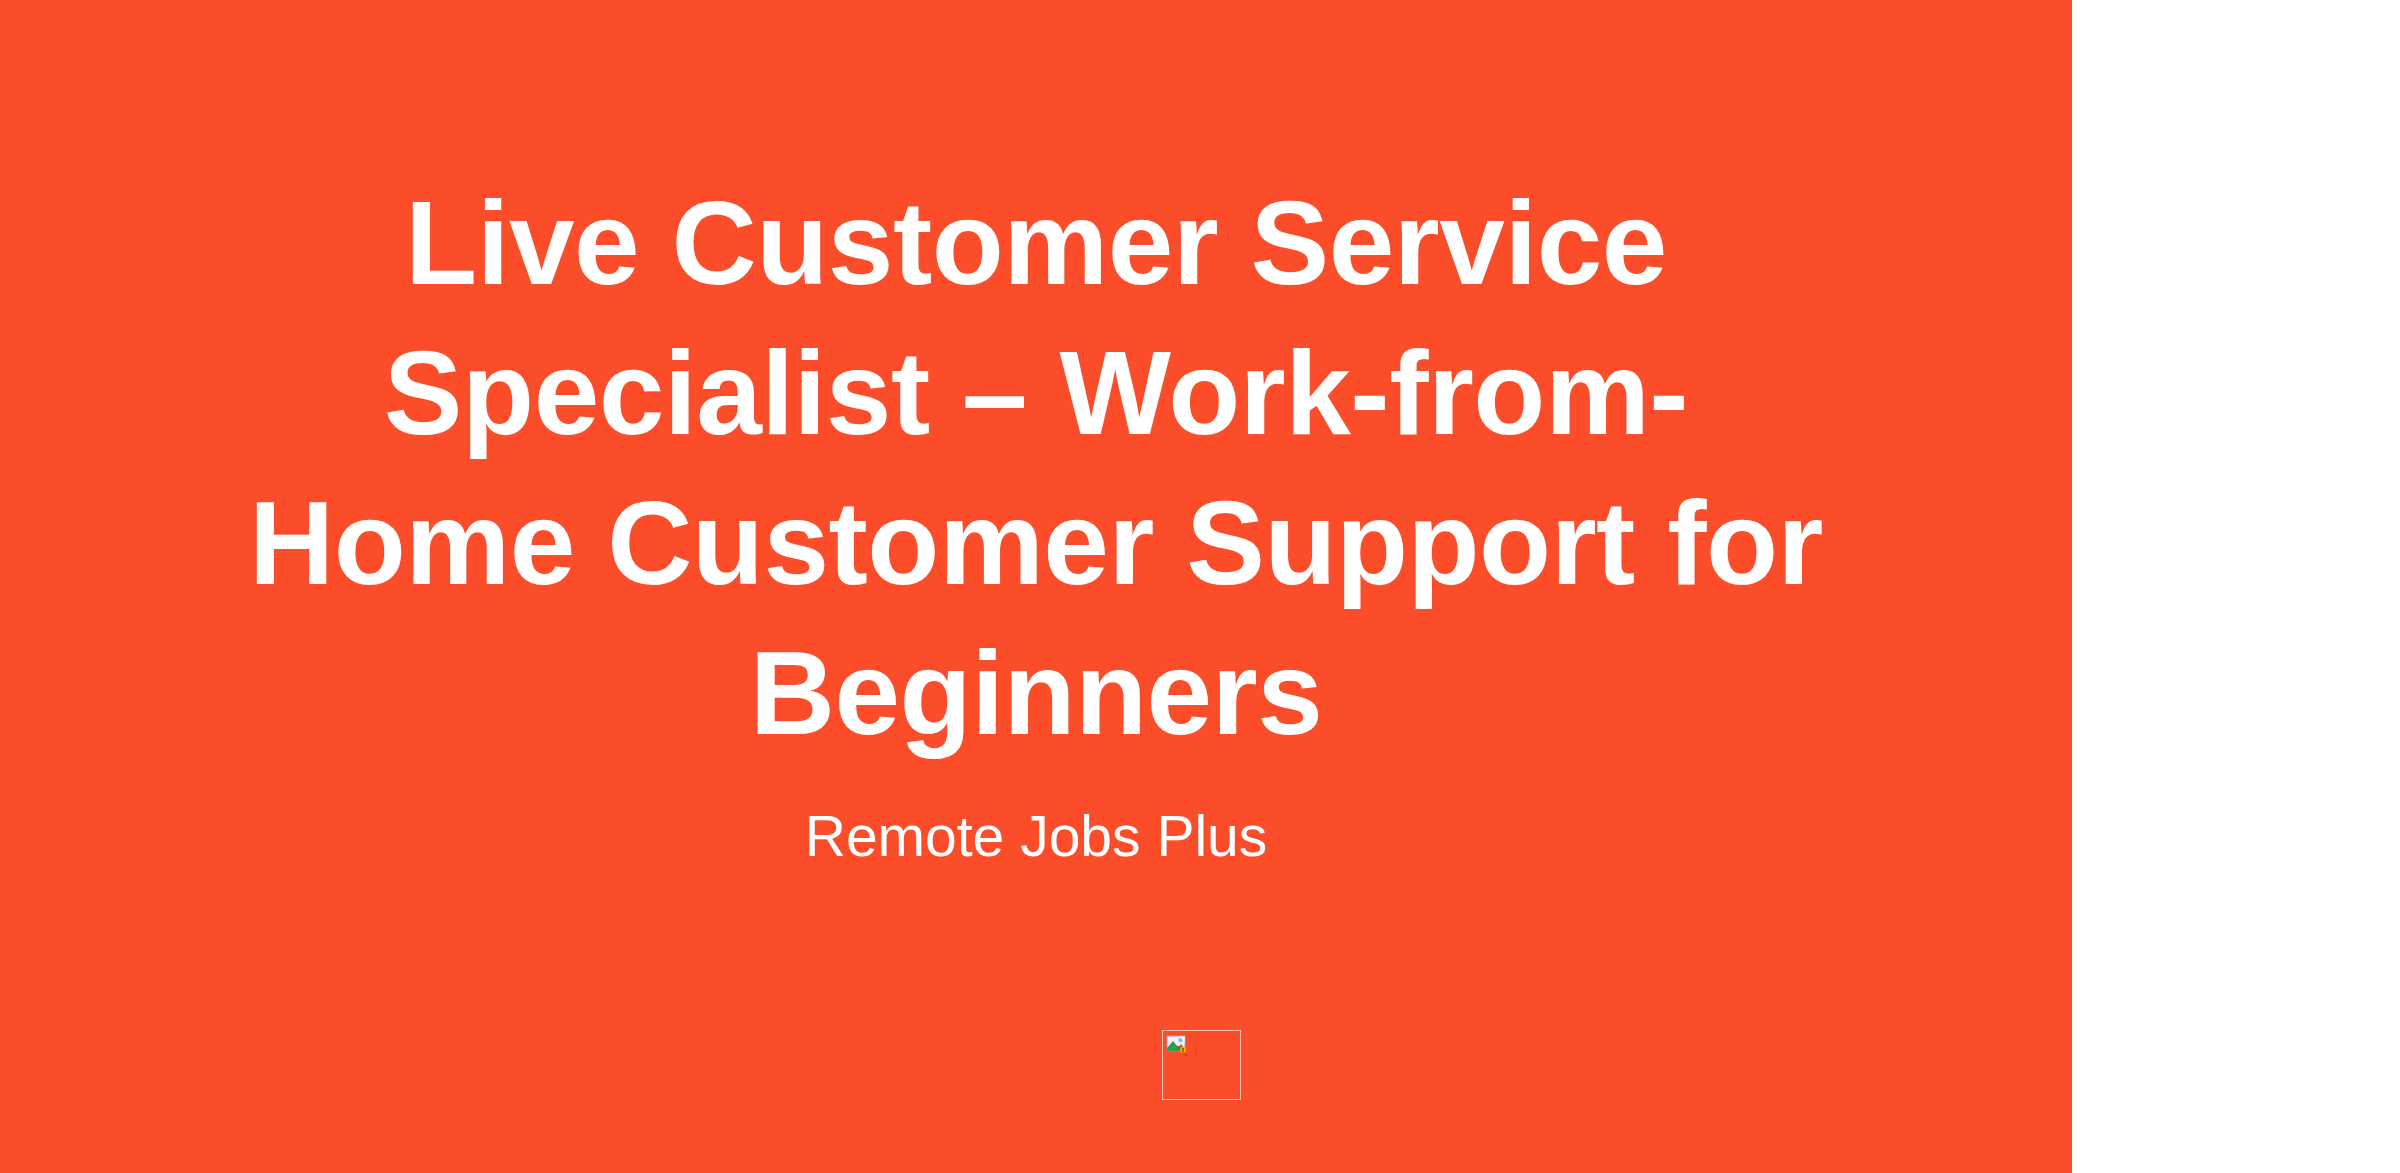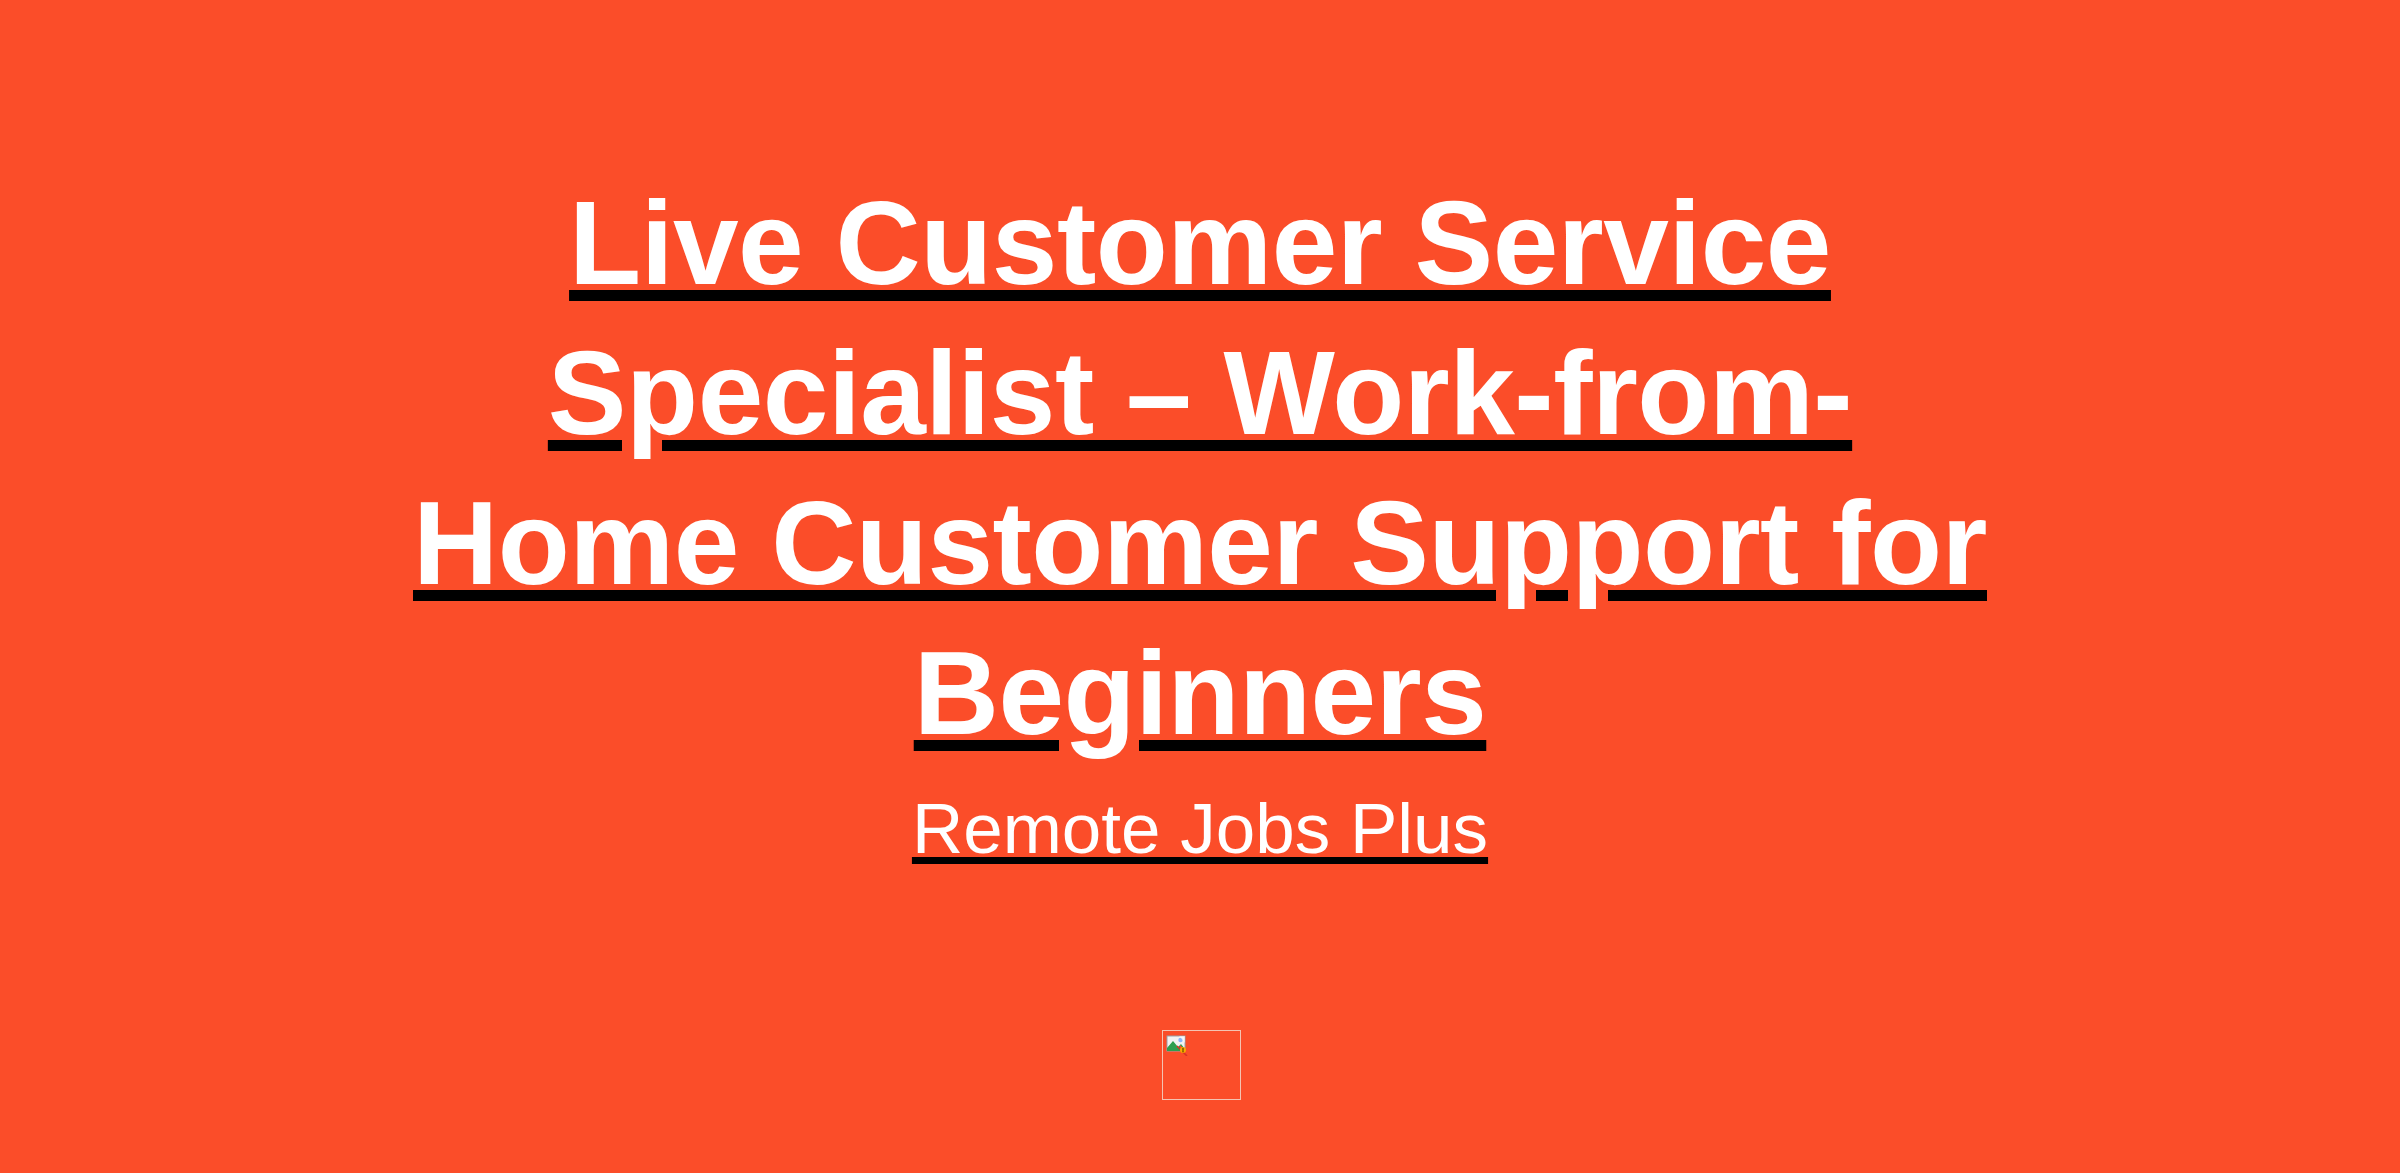--- a/index.html
+++ b/index.html
@@ -10,29 +10,28 @@
 
   body {
     width: 2400px;
     height: 1173px;
     overflow: hidden;
     font-family: "Liberation Sans", sans-serif;
   }
 
   #hero-slide {
     position: relative;
-    width: 2400px;
+    width: 2072px;
     height: 1173px;
     background: #FB4D29;
     display: flex;
     flex-direction: column;
     align-items: center;
     box-sizing: border-box;
     overflow: hidden;
-    text-decoration: underline;
   }
 
   #hero-copy {
     width: 1640px;
     margin-top: 168px;
     display: flex;
     flex-direction: column;
     align-items: center;
   }
 
@@ -42,23 +41,23 @@
     font-size: 118px;
     line-height: 150px;
     font-weight: 700;
     letter-spacing: -0.5px;
     color: #FFFFFF;
     text-align: center;
     -webkit-font-smoothing: antialiased;
   }
 
   #hero-subtitle {
-    margin: 1px;
+    margin: 8px;
     padding-top: 12px;
-    font-size: 71px;
+    font-size: 57px;
     line-height: 96px;
     font-weight: 400;
     letter-spacing: 0px;
     color: #FFFFFF;
     text-align: right;
     -webkit-font-smoothing: antialiased;
   }
 
   #hero-media {
     position: absolute;

